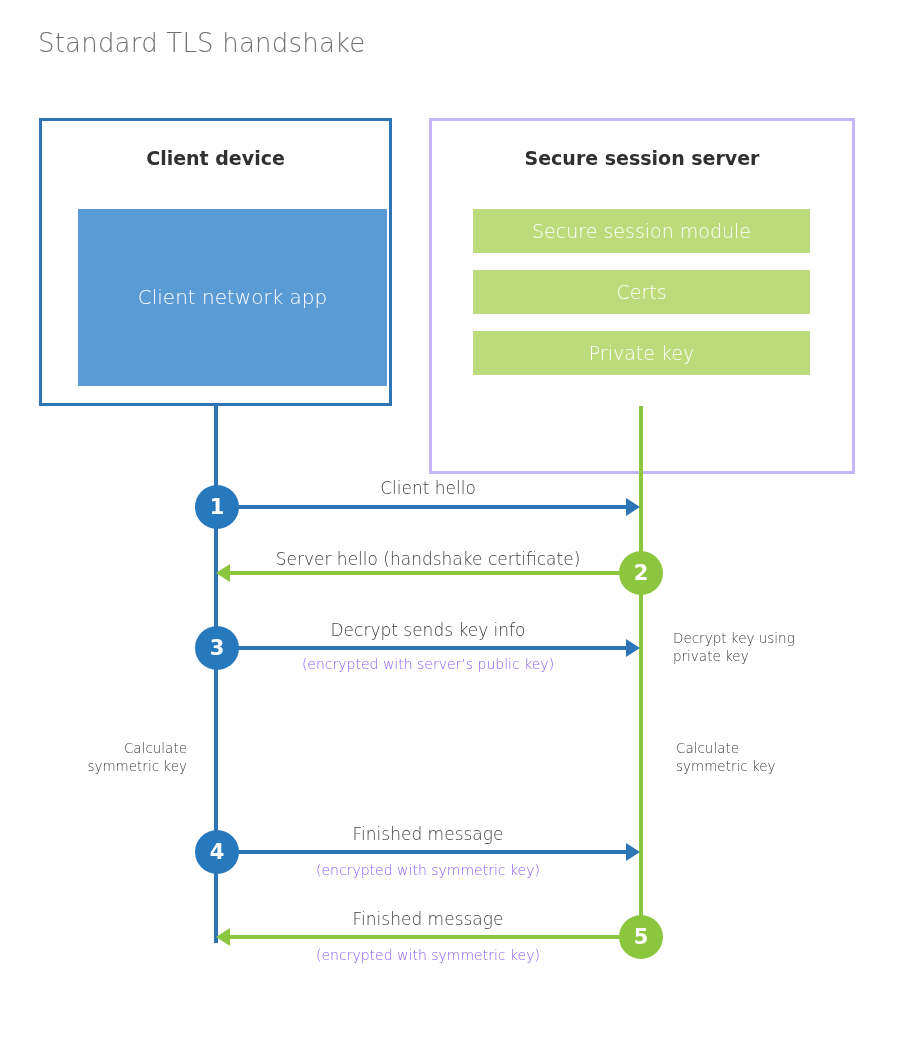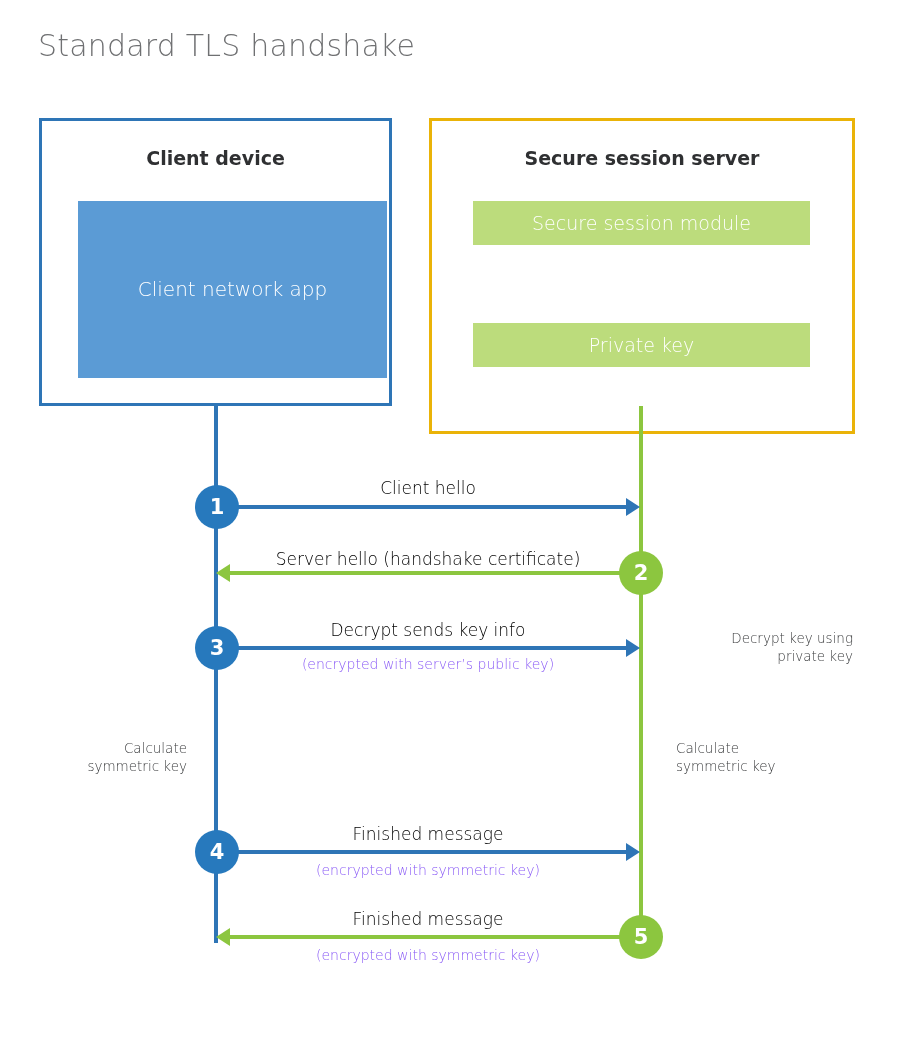--- a/index.html
+++ b/index.html
@@ -13,21 +13,21 @@
     position: relative;
     font-family: "DejaVu Sans", "Liberation Sans", sans-serif;
     overflow: hidden;
   }
 
   
   #page-title {
     position: absolute;
     left: 38px;
     top: 28px;
-    font-size: 30px;
+    font-size: 26px;
     font-weight: 300;
     color: #6f7072;
     letter-spacing: 0.2px;
     white-space: nowrap;
   }
 
   
   .party-box {
     position: absolute;
     background: #ffffff;
@@ -37,42 +37,43 @@
     left: 39px;
     top: 118px;
     width: 353px;
     height: 288px;
     border: 3px solid #2e75b6;
   }
   #server-box {
     left: 429px;
     top: 118px;
     width: 426px;
-    height: 316px;
-    border: 3px solid #eab308;
+    height: 356px;
+    border: 3px solid #c4b5fd;
   }
   .party-title {
     position: absolute;
     left: 0;
     right: 0;
     top: 26px;
     text-align: center;
     font-size: 19px;
     font-weight: bold;
     color: #2f3032;
   }
 
   
   .component {
     position: absolute;
     display: flex;
     align-items: center;
     justify-content: center;
     color: #ffffff;
     font-weight: 300;
+    margin-top: 8px;
   }
   #client-app {
     left: 36px;
     top: 80px;
     width: 309px;
     height: 177px;
     background: #5b9bd5;
     font-size: 20px;
     line-height: 1.42;
     text-align: center;
@@ -137,21 +138,21 @@
     font-size: 21px;
     font-weight: 600;
   }
   .step-circle.blue  { background: #2779bd; }
   .step-circle.green { background: #8cc63f; }
 
   
   .msg-label {
     position: absolute;
     text-align: center;
-    color: #000000;
+    color: #404040;
     font-size: 17px;
     font-weight: 300;
     white-space: nowrap;
   }
   .msg-sub {
     position: absolute;
     text-align: center;
     color: #8b5cf6;
     font-size: 14px;
     font-weight: 300;
@@ -181,20 +182,23 @@
   </div>
 </div>
 
 <div id="server-box" class="party-box">
   <div class="party-title">Secure session server</div>
 
   <div id="server-comp-0" class="component server-component">
     <span>Secure session module</span>
   </div>
 
+  <div id="server-comp-1" class="component server-component">
+    <span>Certs</span>
+  </div>
 
   <div id="server-comp-2" class="component server-component">
     <span>Private key</span>
   </div>
 </div>
 
 <div id="client-lifeline" class="lifeline"></div>
 <div id="server-lifeline" class="lifeline"></div>
 
 <div class="msg-label" style="left:216px; top:478px; width:424px;">Client hello</div>
@@ -212,21 +216,21 @@
 </div>
 
 <div class="msg-label" style="left:216px; top:620px; width:424px;">Decrypt sends key info</div>
 <div class="arrow-line blue" style="left:216px; top:646px; width:410px;"></div>
 <div class="arrow-head right blue" style="left:626px; top:639px;"></div>
 <div class="step-circle blue" style="left:195px; top:626px;">
   <span>3</span>
 </div>
 <div class="msg-sub" style="left:216px; top:656px; width:424px;">(encrypted with server’s public key)</div>
 
-<div class="side-note right" style="left:673px; top:629px; width:180px;text-align:right;">
+<div class="side-note right" style="left:673px; top:629px; width:180px;">
   <div>Decrypt key using</div>
   <div>private key</div>
 </div>
 
 <div class="side-note left" style="left:20px; top:739px; width:167px;">
   <div>Calculate</div>
   <div>symmetric key</div>
 </div>
 
 <div class="side-note right" style="left:676px; top:739px; width:180px;">

